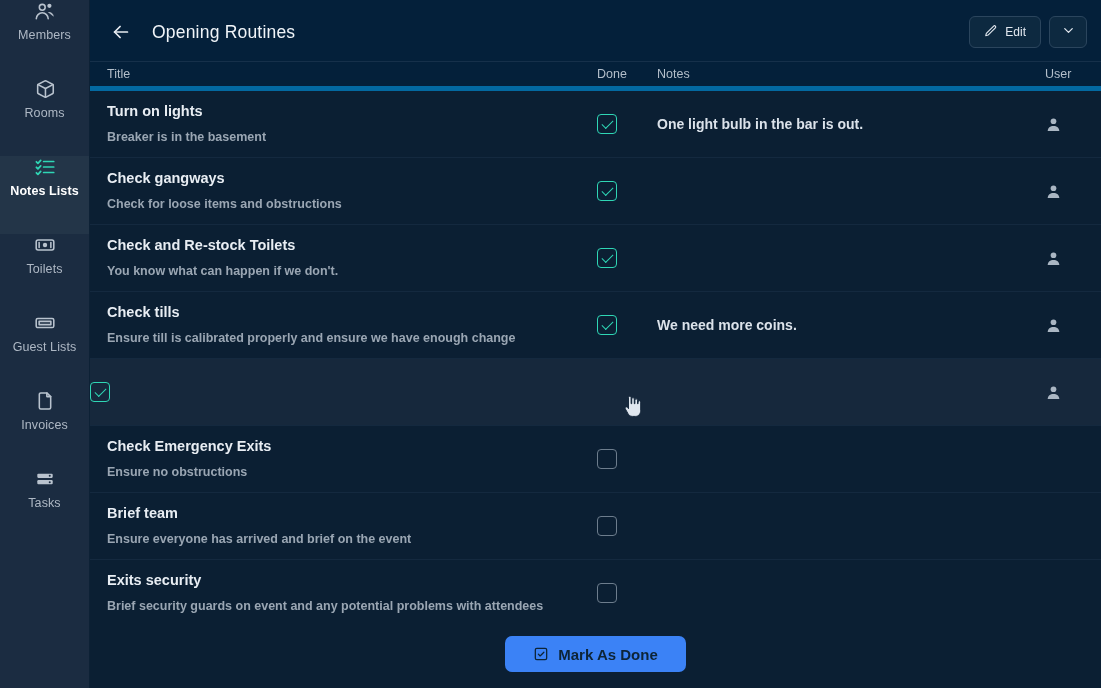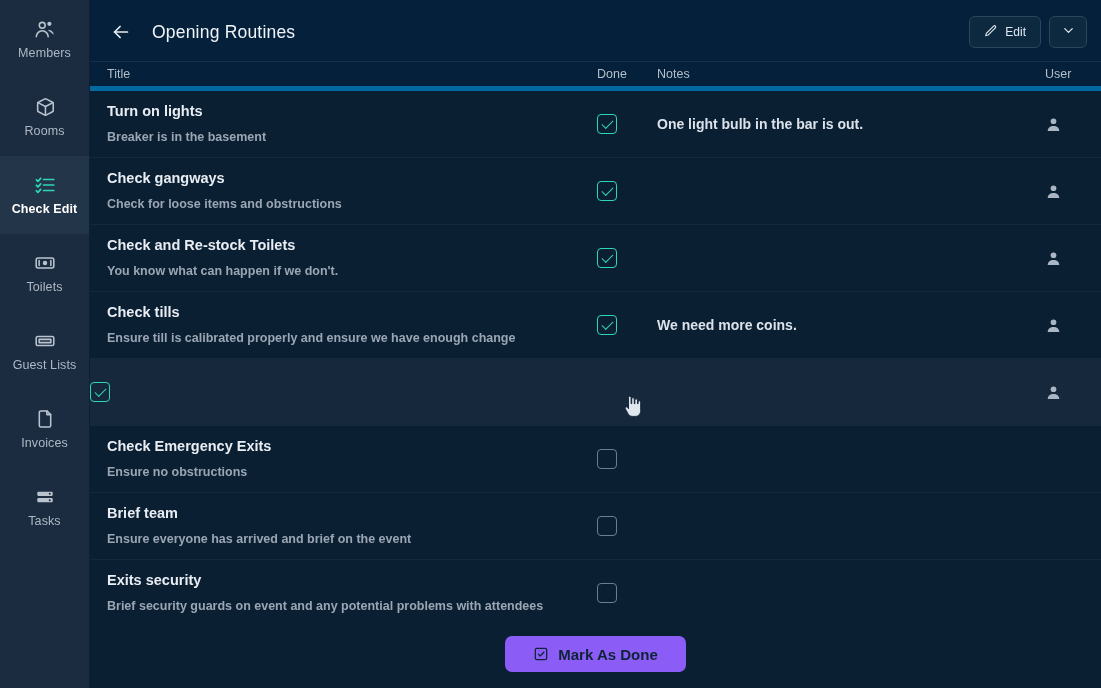--- a/index.html
+++ b/index.html
@@ -14,21 +14,21 @@
   
   #sidebar {
     width: 90px; height: 688px; flex: 0 0 90px;
     background: #1b2c41;
     display: flex; flex-direction: column;
     border-right: 1px solid #0d2135;
   }
   .nav-item {
     height: 78px; flex: 0 0 78px;
     display: flex; flex-direction: column;
-    align-items: center; justify-content: center;
+    align-items: center; 
     gap: 6px;
     color: #aeb8c4;
     cursor: pointer;
   }
   .nav-item.active { background: #233548; color: #ffffff; }
   .nav-item.active .nav-icon { color: #2fd6b5; }
   .nav-icon { display: block; width: 22px; height: 22px; color: #b9c3ce; }
   .nav-item.active .nav-icon svg { stroke: #2fd6b5; fill: none; }
   .nav-icon svg { display: block; width: 22px; height: 22px; }
   .nav-label { font-size: 12.5px; line-height: 14px; letter-spacing: .1px; white-space: nowrap; }
@@ -114,21 +114,21 @@
   .user-ico { width: 17px; height: 17px; color: #aab6c3; }
   .user-ico svg { display: block; width: 17px; height: 17px; }
 
   
   #footer {
     flex: 0 0 68px; height: 68px;
     display: flex; align-items: center; justify-content: center;
     background: #0b1f33;
   }
   #mark-done-btn {
-    background: #8b5cf6; color: #0d2436;
+    background: #3b82f6; color: #0d2436;
     border: none; border-radius: 7px;
     height: 36px; padding: 0 28px;
     display: inline-flex; align-items: center; gap: 9px;
     font-size: 15px; font-weight: 700;
     font-family: "Liberation Sans", sans-serif;
     cursor: pointer;
   }
   #mark-done-btn svg { display: block; }
 
   
@@ -165,21 +165,21 @@
         <span class="nav-icon">
           <svg viewBox="0 0 24 24" fill="none" stroke="currentColor" stroke-width="1.9" stroke-linecap="round" stroke-linejoin="round">
             <path d="M2.6 6.3l1.7 1.7 3-3.2"></path>
             <path d="M2.6 12.3l1.7 1.7 3-3.2"></path>
             <path d="M2.6 18.3l1.7 1.7 3-3.2"></path>
             <path d="M10.5 6h11"></path>
             <path d="M10.5 12h11"></path>
             <path d="M10.5 18h11"></path>
           </svg>
         </span>
-        <span class="nav-label">Check Edit</span>
+        <span class="nav-label">Notes Lists</span>
       </div>
       <div class="nav-item">
         <span class="nav-icon">
           <svg viewBox="0 0 24 24" fill="none" stroke="currentColor" stroke-width="1.7" stroke-linecap="round" stroke-linejoin="round">
             <rect x="2.4" y="6.6" width="19.2" height="10.8" rx="2"></rect>
             <circle cx="12" cy="12" r="2.4" fill="currentColor" stroke="none"></circle>
             <path d="M5.6 9.4v5.2"></path>
             <path d="M18.4 9.4v5.2"></path>
           </svg>
         </span>

